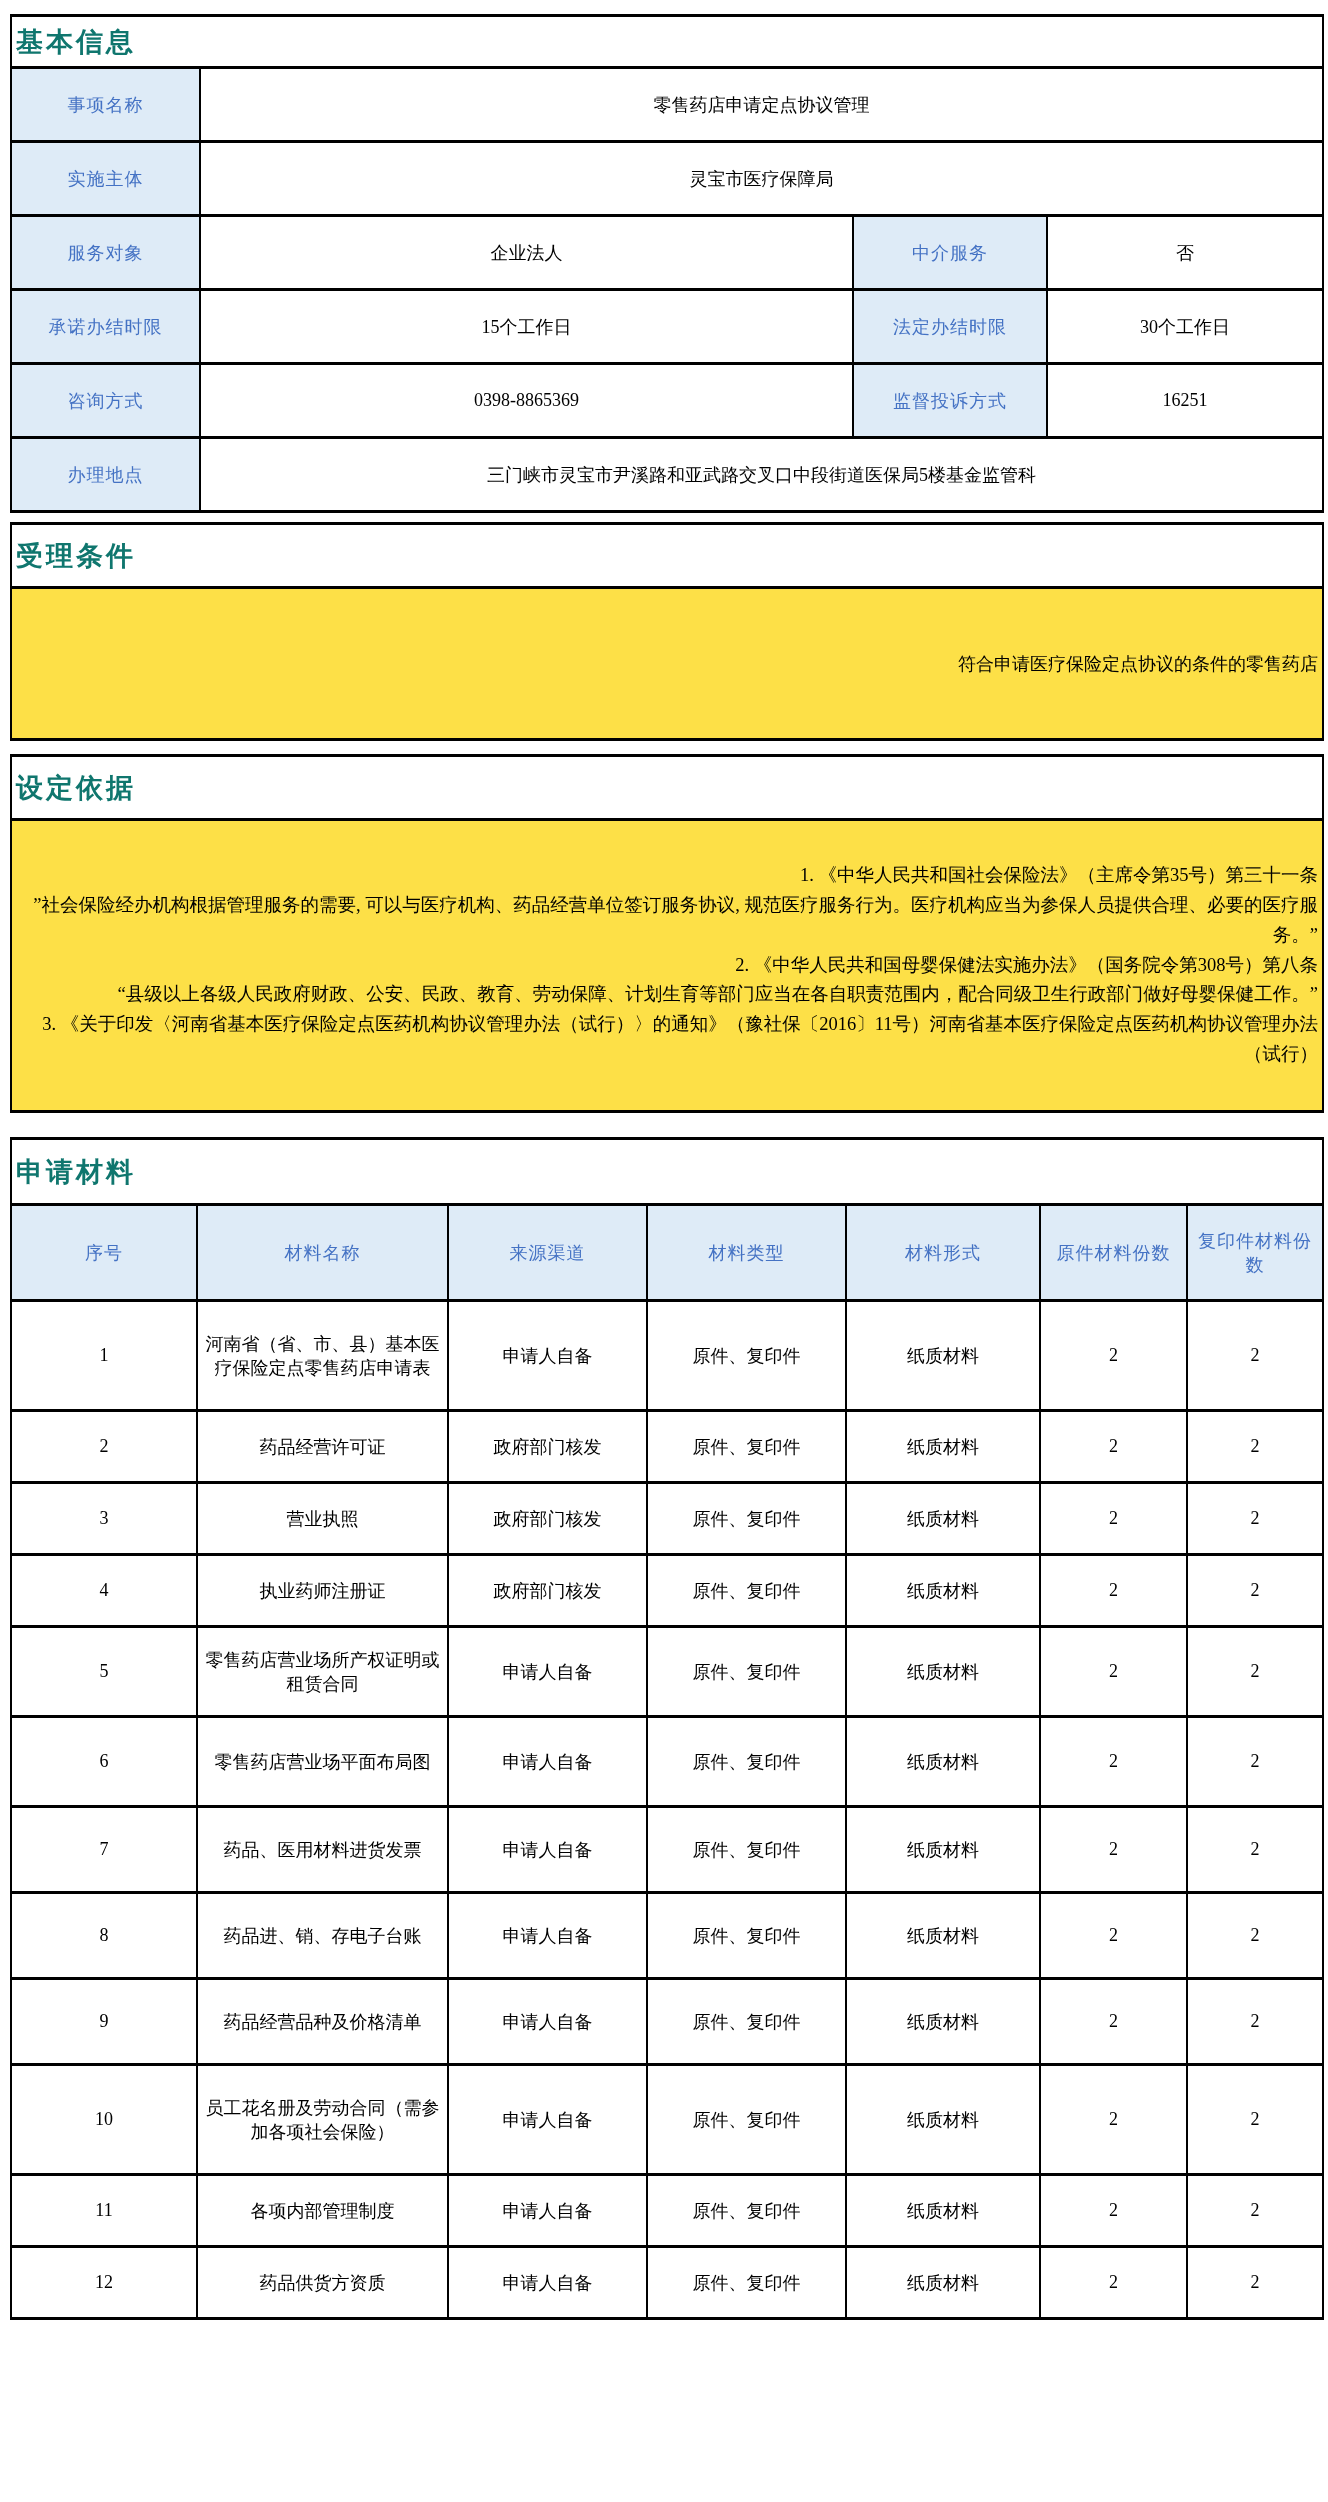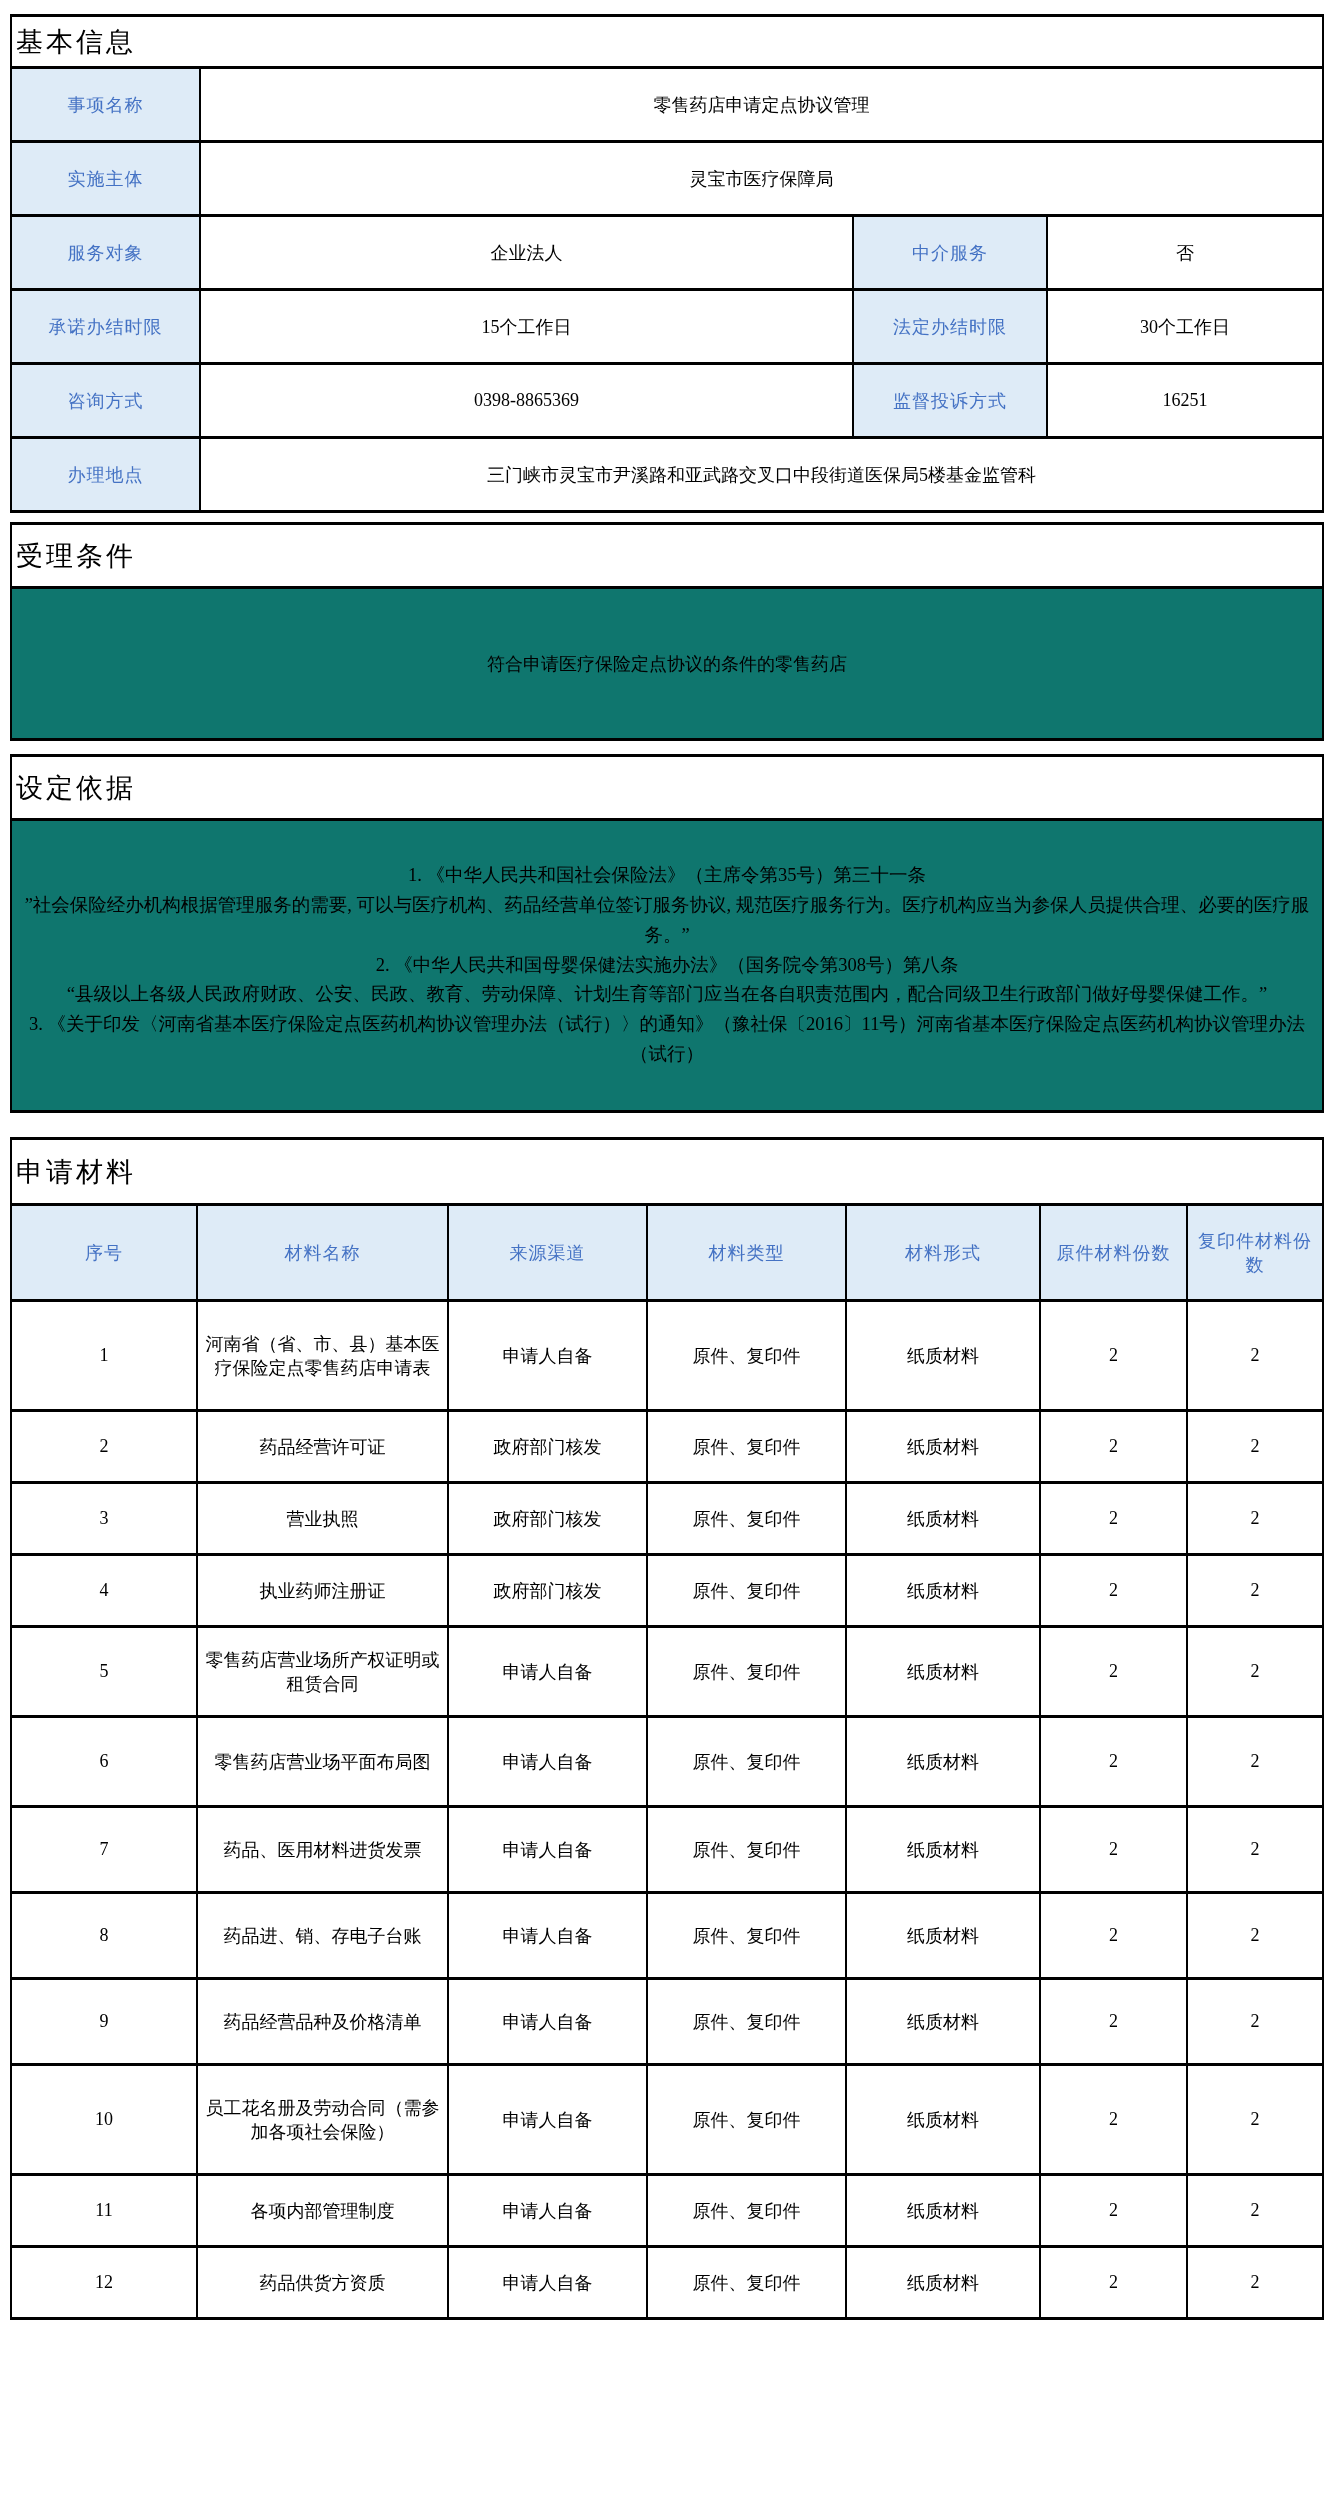--- a/index.html
+++ b/index.html
@@ -29,23 +29,23 @@
     box-sizing:border-box;
     overflow:hidden;
     padding:2px 4px;
   }
   .section-gap8 {margin-bottom:9px;}
   .section-gap12{margin-bottom:13px;}
   .section-gap14{margin-bottom:24px;}
 
   td.title-cell{
     background:#ffffff;
-    color:#000000;
+    color:#0f766e;
     font-family:"Liberation Sans","DejaVu Sans",sans-serif;
-    font-weight:normal;
+    font-weight:bold;
     font-size:27px;
     letter-spacing:3px;
     text-align:left;
     vertical-align:middle;
     padding-left:10px;
   }
   td.lbl{
     background:#deebf7;
     color:#4472c4;
     font-family:Liberation Serif, serif;
@@ -56,24 +56,24 @@
   }
   td.val{
     background:#ffffff;
     color:#000;
     font-size:18px;
     text-align:center;
     vertical-align:middle;
   }
   td.val-small{font-size:17px;}
   td.content-left{
-    background:#0f766e;
+    background:#fde047;
     color:#000;
     font-size:18px;
-    text-align:center;
+    text-align:right;
     vertical-align:middle;
     padding-left:4px;
     padding-right:8px;
   }
   td.legal{
     vertical-align:middle;
     line-height:1.62;
     font-size:18.5px;
     padding:16px 8px 16px 4px;
   }

